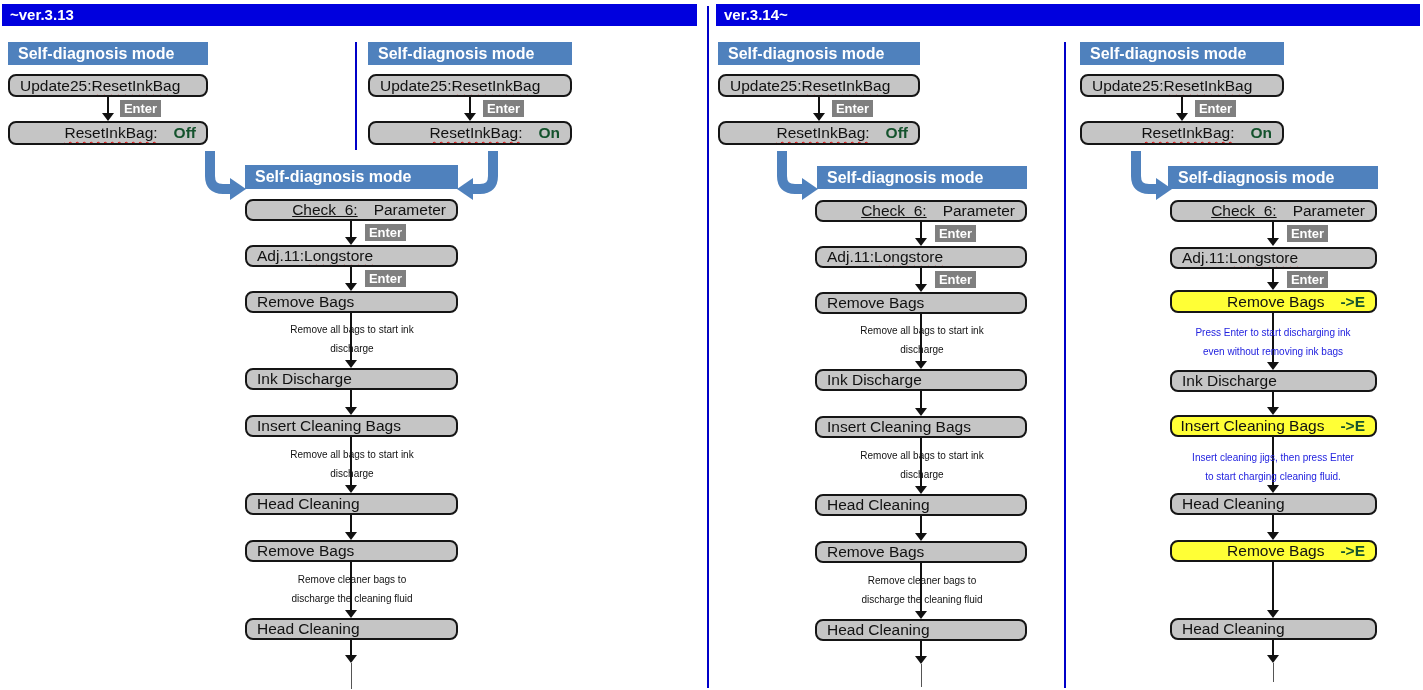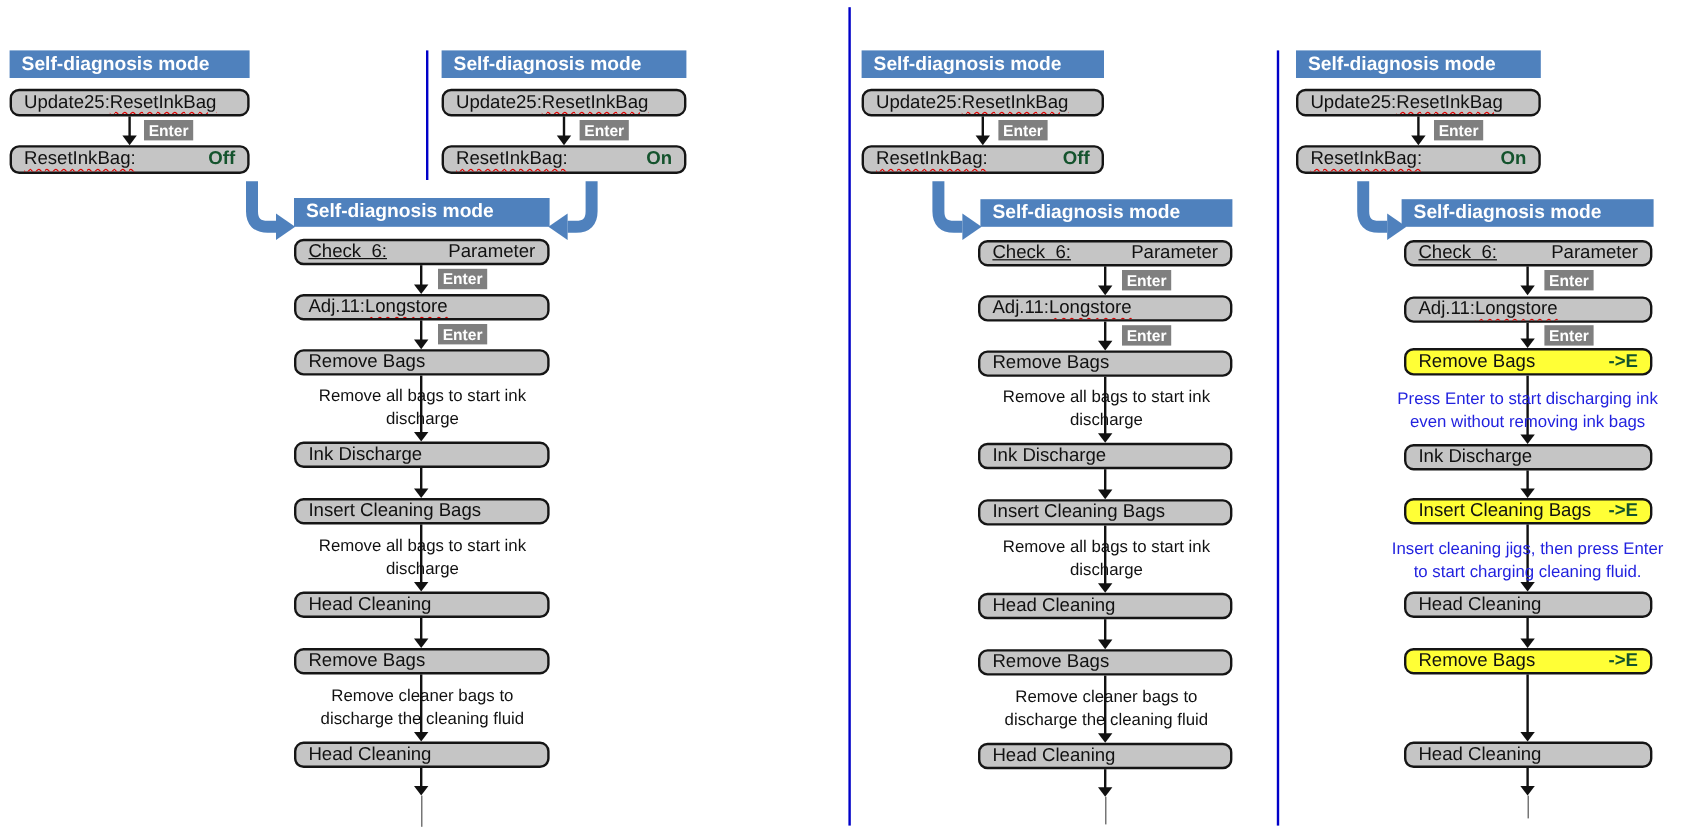--- a/index.html
+++ b/index.html
@@ -15,28 +15,28 @@
   }
   .hd {
     background:#4F81BD; color:#fff; font-weight:bold; font-size:16px;
     line-height:23px; padding-left:10px; white-space:nowrap;
   }
   .bx {
     background:#C5C5C5; border:2px solid #151515; border-radius:8px;
     font-size:15.5px; display:flex; align-items:center; padding:0 10px;
     white-space:nowrap; overflow:hidden;
   }
-  .bx.split { justify-content:space-between; }
+  .bx.split { justify-content:flex-end;gap:16px; }
   .bx.yellow { background:#FFFF36; }
   .val { color:#14532d; font-weight:bold; }
   .enter {
     background:#7F7F7F; color:#fff; font-weight:bold; font-size:13px;
     width:41px; height:17px; line-height:17px; text-align:center;
   }
-  .note { font-size:14px; line-height:19px; text-align:center; white-space:pre-line; }
+  .note { font-size:10px; line-height:19px; text-align:center; white-space:pre-line; }
   .note.blue { color:#2222DF; }
   .sq {
     text-decoration-line:underline; text-decoration-style:wavy;
     text-decoration-color:#E00000; text-decoration-thickness:1px;
     text-underline-offset:3px;
   }
   .ws-pre { white-space:pre;text-decoration:underline; }
   .arrow { position:absolute; width:2px; }
   .arrow::before { content:""; position:absolute; left:0; top:0; bottom:7px; width:2px; background:#111; }
   .arrow::after {
@@ -46,20 +46,21 @@
   }
   .tail { position:absolute; width:1px; background:#555; }
   .divider { position:absolute; width:2px; background:#0000C8; }
   .note-layer { z-index:3; }
 </style>
 </head>
 <body>
 
 <div class="canvas">
 
+  <div class="abs vbar" style="left:2px;top:4px;width:695px;height:22px;">~ver.3.13</div>
 
   <div class="divider" style="left:355px;top:42px;height:108px;"></div>
 
   <div class="abs hd" style="left:8px;top:42px;width:200px;height:23px;">Self-diagnosis mode</div>
   <div class="abs bx" style="left:8px;top:74px;width:200px;height:23px;">
     <span>Update25: </span>
       <span class="sq">ResetInkBag</span>
   </div>
   <div class="arrow" style="left:107px;top:97px;height:24px;"></div>
   <div class="abs enter" style="left:120px;top:100px;">Enter</div>
@@ -132,20 +133,21 @@
   <div class="arrow" style="left:350px;top:562px;height:56px;"></div>
   <div class="abs note note-layer" style="left:233px;top:570px;width:238px;">Remove cleaner bags to
 discharge the cleaning fluid</div>
   <div class="abs bx" style="left:245px;top:618px;width:213px;height:22px;">
     <span>Head Cleaning</span>
   </div>
   <div class="arrow" style="left:350px;top:640px;height:23px;"></div>
   <div class="tail" style="left:351px;top:663px;height:26px;"></div>
 
   <div class="divider" style="left:707px;top:6px;height:682px;"></div>
+  <div class="abs vbar" style="left:716px;top:4px;width:704px;height:22px;">ver.3.14~</div>
   <div class="divider" style="left:1064px;top:42px;height:646px;"></div>
 
   <div class="abs hd" style="left:718px;top:42px;width:202px;height:23px;">Self-diagnosis mode</div>
   <div class="abs bx" style="left:718px;top:74px;width:202px;height:23px;">
     <span>Update25: </span>
       <span class="sq">ResetInkBag</span>
   </div>
   <div class="arrow" style="left:818px;top:97px;height:24px;"></div>
   <div class="abs enter" style="left:832px;top:100px;">Enter</div>
   <div class="abs bx split" style="left:718px;top:121px;width:202px;height:24px;">

